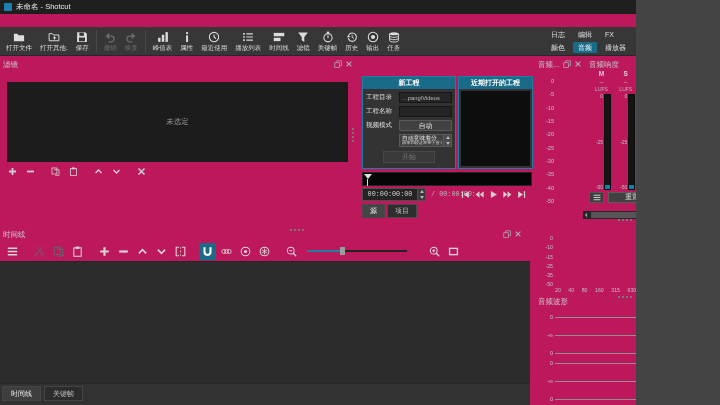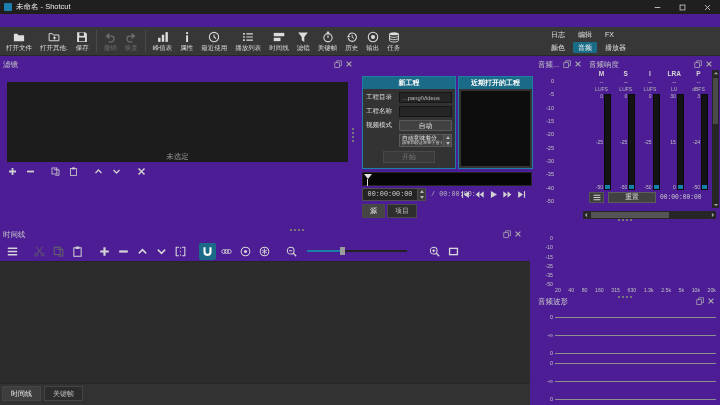--- a/index.html
+++ b/index.html
@@ -1,17 +1,17 @@
 <!DOCTYPE html>
 <html><head>
 <meta charset="utf-8">
 <style>
 *{margin:0;padding:0;box-sizing:border-box}
 body{background:#444}
-.app{position:relative;width:720px;height:405px;background:#4c1d95;overflow:hidden;
+.app{position:relative;width:636px;height:405px;background:#be185d;overflow:hidden;
   font-family:"Liberation Sans","DejaVu Sans",sans-serif;color:#ddd}
 .ico{display:inline-block;width:10px;height:10px;color:inherit}
 .ico svg{display:block;width:100%;height:100%}
 
 
 .titlebar{position:absolute;left:0;top:0;width:720px;height:14px;background:#1f1f1f;display:flex;align-items:center;padding-left:4px;gap:4px}
 .app-icon{width:8px;height:8px;background:#1d7fae;border-radius:1px;flex:none}
 .title-text{font-size:7.5px;color:#e8e8e8;white-space:nowrap}
 .win-controls{position:absolute;right:0;top:0;height:14px;display:flex}
 .win-btn{width:25px;height:14px;display:flex;align-items:center;justify-content:center;color:#d5d5d5}
@@ -39,21 +39,21 @@
 
 .panel{position:absolute}
 .phead{height:13px;display:flex;align-items:center;padding:0 3px;position:relative;overflow:hidden}
 .ptitle{font-size:7.5px;color:#c9c9c9;white-space:nowrap}
 .p-icons{position:absolute;right:3px;top:2px;display:flex;gap:3px}
 .p-ico{width:8px;height:8px;color:#b0b0b0;display:inline-block}
 .p-ico svg{display:block;width:100%;height:100%}
 
 
 .filters{left:0;top:58px;width:356px;height:170px}
-.filters-box{position:absolute;left:7px;top:24px;width:341px;height:80px;background:#1c1c1c;display:flex;align-items:flex-end;justify-content:center}
+.filters-box{position:absolute;left:7px;top:24px;width:341px;height:80px;background:#1c1c1c;display:flex;align-items:center;justify-content:center}
 .filters-empty{color:#969696;font-size:7.5px}
 .filters-tools{position:absolute;left:5px;top:107px;display:flex;align-items:center}
 .f-btn{width:15px;height:13px;display:flex;align-items:center;justify-content:center;color:#cfcfcf;margin-right:3px}
 .f-btn .ico{width:9px;height:9px}
 .filters-tools>div:nth-of-type(3),.filters-tools>div:nth-of-type(5),.filters-tools>div:nth-of-type(7){margin-left:7px}
 
 
 .np{position:absolute;left:362px;top:76px;width:94px;height:93px;border:1px solid #1f7ea3;background:#333;overflow:hidden}
 .np-head{height:12px;background:#1a6b87;color:#fff;font-size:7px;font-weight:bold;display:flex;align-items:center;justify-content:center;white-space:nowrap;overflow:hidden}
 .np-row{display:flex;align-items:center;margin:3px 3px 0;height:11px}

